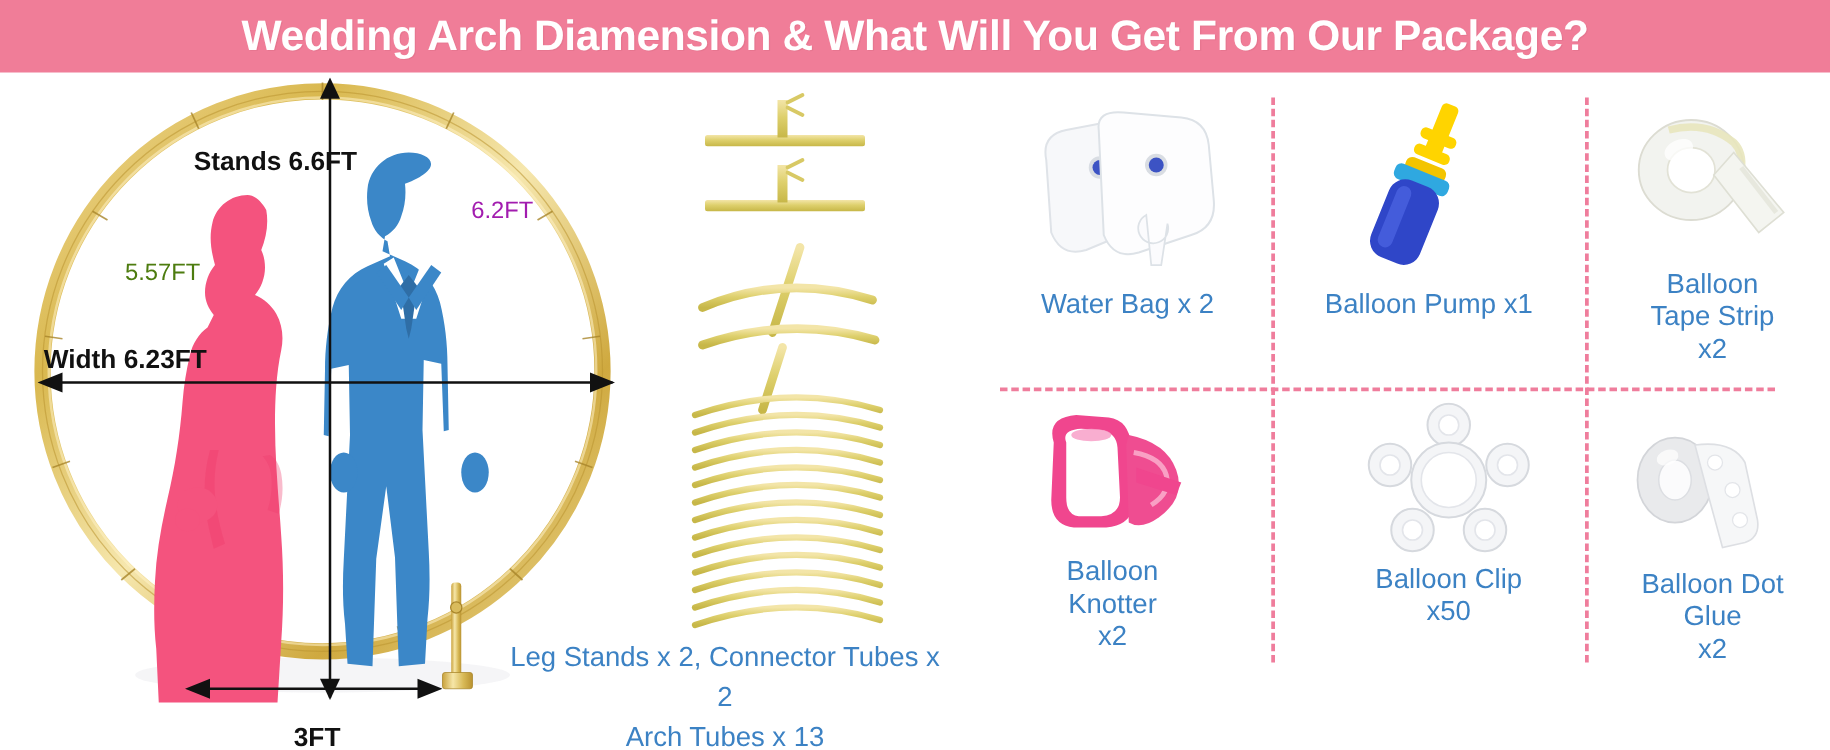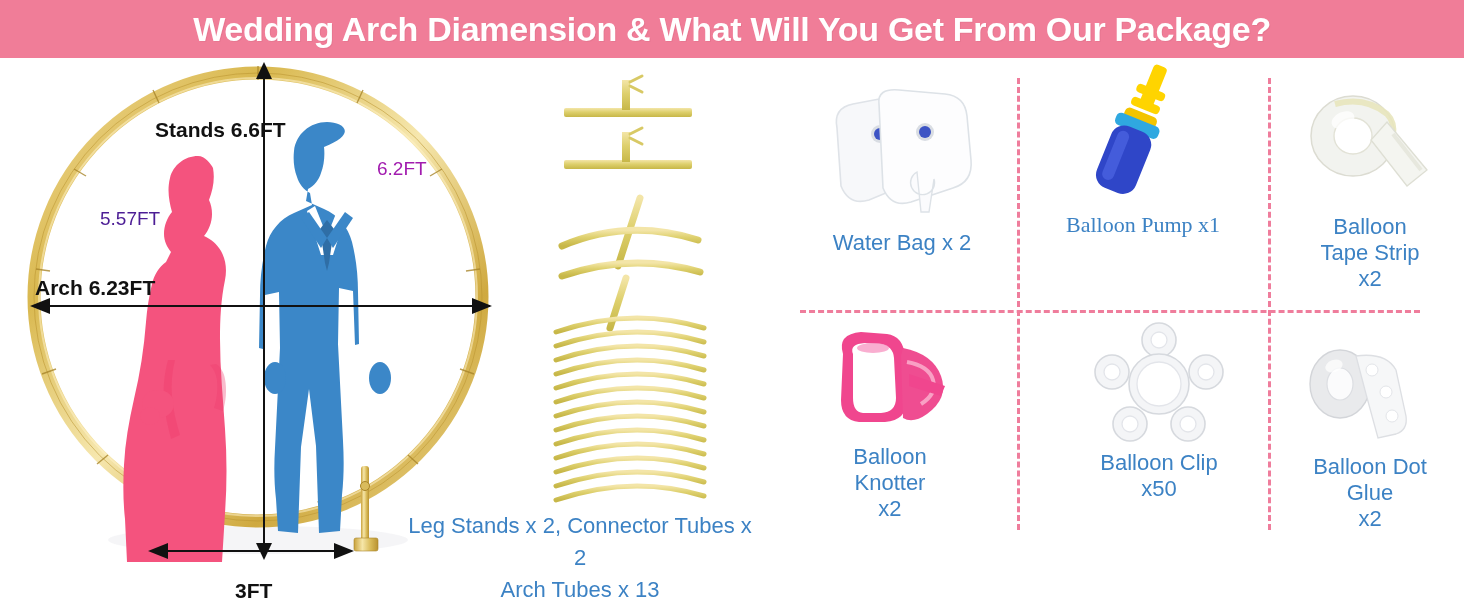--- a/index.html
+++ b/index.html
@@ -37,21 +37,21 @@
   .sil-woman { left: 120px; top: 90px; width: 160px; height: 420px; }
   .sil-man   { left: 235px; top: 58px; width: 185px; height: 450px; }
 
   
   .dim-line { position: absolute; background: #111; }
   .v-line { width: 2px; }
   .h-line { height: 2px; }
 
   .lbl { position: absolute; white-space: nowrap; font-family: "Liberation Sans", sans-serif; }
   .lbl-black { color: #111; font-weight: bold; font-size: 21px; }
-  .lbl-pink  { color: #4c1d95; font-size: 19px; }
+  .lbl-pink  { color: #4d7c0f; font-size: 19px; }
   .lbl-blue  { color: #a21caf; font-size: 19px; }
 
   
   .tubes-panel { position: absolute; left: 548px; top: 70px; width: 200px; height: 440px; }
   .parts-caption {
     position: absolute; left: 400px; top: 510px; width: 360px;
     text-align: center; color: #3c82c4; font-size: 22px; line-height: 1.45;
   }
 
   
@@ -186,21 +186,21 @@
 
     <div class="dim-line h-line" style="left:155px; top:492px; width:195px;"></div>
     <svg style="position:absolute; left:148px; top:484px;" width="22" height="18">
       <polygon points="0,9 20,1 20,17" fill="#111"></polygon>
     </svg>
     <svg style="position:absolute; left:332px; top:484px;" width="22" height="18">
       <polygon points="22,9 2,1 2,17" fill="#111"></polygon>
     </svg>
 
     <div class="lbl lbl-black" style="left:155px; top:60px;">Stands 6.6FT</div>
-    <div class="lbl lbl-black" style="left:35px; top:218px;">Arch 6.23FT</div>
+    <div class="lbl lbl-black" style="left:35px; top:218px;">Width 6.23FT</div>
     <div class="lbl lbl-pink" style="left:100px; top:150px;">5.57FT</div>
     <div class="lbl lbl-blue" style="left:377px; top:100px;">6.2FT</div>
     <div class="lbl lbl-black" style="left:235px; top:521px;">3FT</div>
   </div>
 
   <div class="tubes-panel">
     <svg width="200" height="440" viewBox="0 0 200 440">
       <defs>
         <linearGradient id="tubeG" x1="0" y1="0" x2="0" y2="1">
           <stop offset="0%" stop-color="#f3e5a8"></stop>
@@ -276,21 +276,21 @@
             <path d="M62 20 Q60 4 82 6 L128 10 Q148 12 150 32 L154 76 Q156 98 136 104 L94 118 Q74 124 66 104 Z" fill="#fdfdfe" stroke="#dde2e7" stroke-width="1.6"></path>
             <circle cx="108" cy="48" r="9" fill="#d9dde3"></circle>
             <circle cx="108" cy="48" r="6" fill="#3c53c4"></circle>
             <path d="M100 88 a12 12 0 1 0 17 7 L112 128 L104 128 Z" fill="#fbfbfd" stroke="#dde2e7" stroke-width="1.4"></path>
           </g>
         </svg>
       </div>
       <div class="cell-label">Water Bag x 2</div>
     </div>
 
-    <div class="cell" style="left:268px; top:0; width:230px;font-family:Liberation Serif, serif;">
+    <div class="cell" style="left:268px; top:18px; width:230px;">
       <div class="cell-art">
         <svg width="150" height="146" viewBox="0 0 150 146">
           <g transform="rotate(22 75 73)">
             <rect x="60" y="4" width="14" height="44" rx="4" fill="#ffd400"></rect>
             <rect x="52" y="28" width="30" height="9" rx="4" fill="#ffd400"></rect>
             <rect x="52" y="42" width="30" height="9" rx="4" fill="#ffd400"></rect>
             <rect x="50" y="54" width="34" height="12" rx="5" fill="#f3c400"></rect>
             <rect x="44" y="62" width="46" height="13" rx="5" fill="#2fa8e0"></rect>
             <rect x="46" y="72" width="42" height="66" rx="14" fill="#2f46c8"></rect>
             <rect x="52" y="78" width="12" height="52" rx="6" fill="#4a62e0" opacity="0.8"></rect>

